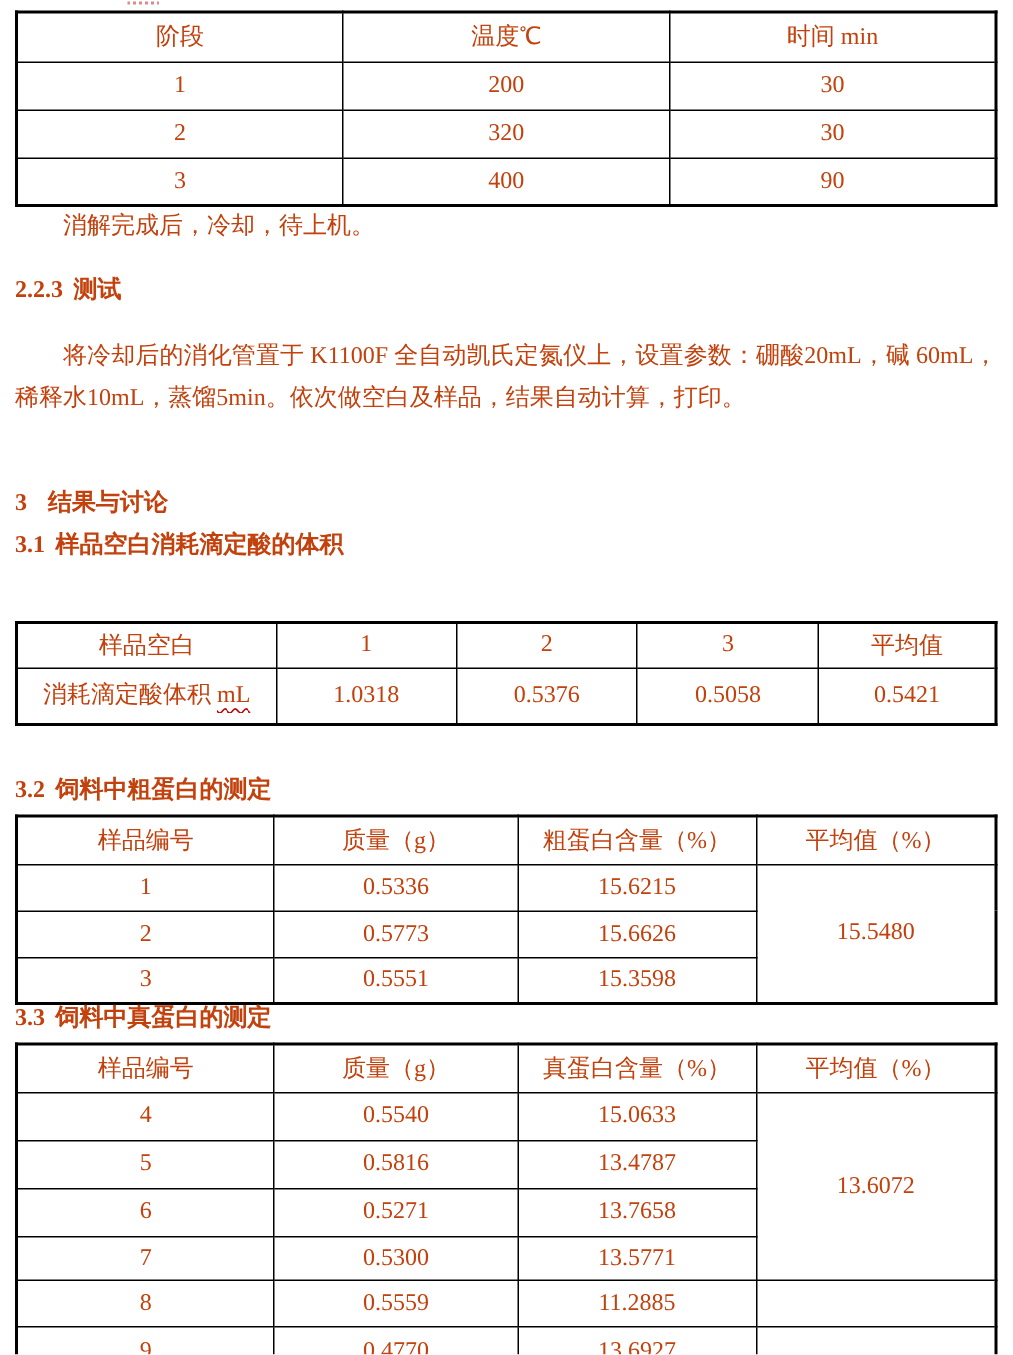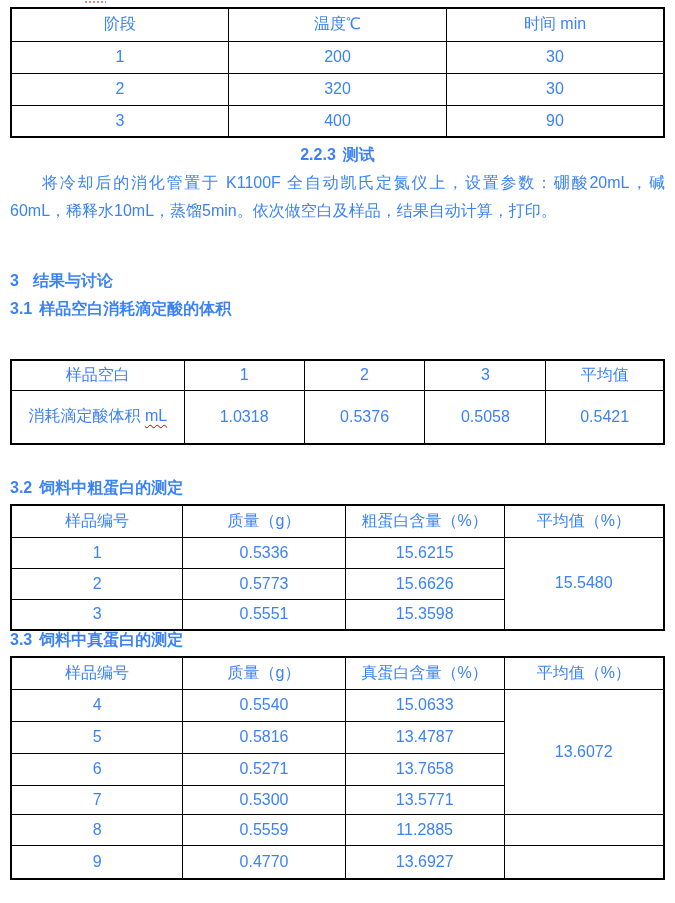--- a/index.html
+++ b/index.html
@@ -1,53 +1,53 @@
 <!DOCTYPE html>
 <html><head>
 <meta charset="utf-8">
 <style>
   html,body { margin:0; padding:0; background:#ffffff; }
   .page {
     position:relative; width:675px; height:903px; overflow:hidden;
-    background:#ffffff; color:#3b82f6;
-    font-family:Liberation Sans, sans-serif;
+    background:#ffffff; color:#c2410c;
+    font-family:Liberation Serif, serif;
     font-size:16px;
   }
   .content { padding:0 10px; }
 
   
   .top-mark {
     position:absolute; left:85px; top:1px; width:21px; height:2px;
     background:repeating-linear-gradient(90deg,#dE8a8a 0 2px, rgba(255,255,255,0) 2px 4px);
   }
 
   table { border-collapse:collapse; table-layout:fixed; width:655px; border:2px solid #000; }
   td, th { border:1px solid #000; text-align:center; vertical-align:middle; padding:0 2px; font-weight:normal; font-size:16px; overflow:hidden; }
 
   .para { margin:0; text-align:justify; text-indent:2em; }
   .heading { font-weight:bold; margin:0; }
   .sec-num { margin-right:7px; }
   #h3 .sec-num { margin-right:14px; }
 
   #t-temp   { margin-top:7px; }
   #para1    { margin-top:3px; line-height:20px; }
-  #h223     { margin-top:7px; line-height:20px;text-align:center; }
-  #para2    { margin-top:4px; line-height:28px; }
+  #h223     { margin-top:23px; line-height:20px; }
+  #para2    { margin-top:20px; line-height:28px; }
   #h3       { margin-top:46px; line-height:20px; }
   #h31      { margin-top:8px;  line-height:20px; }
   #t-blank  { margin-top:40px; }
   #h32      { margin-top:33px; line-height:20px; }
   #t-crude  { margin-top:6px; }
   #h33      { line-height:18px; }
   #t-true   { margin-top:7px; }
 
   #t-temp tr.hdr  { height:33px; }
   #t-temp tr.row  { height:32px; }
   #t-blank tr.hdr { height:30px; }
-  #t-blank tr.row { height:54px; }
+  #t-blank tr.row { height:38px; }
   #t-crude tr.hdr { height:32px; }
   #t-crude tr.row { height:31px; }
   #t-true tr.hdr  { height:32px; }
   #t-true tr.row  { height:32px; }
   #t-true tr.row-short { height:29px; }
   #t-true tr.row-8 { height:31px; }
   #t-true tr.row-9 { height:34px; }
 
   .spell-err {
     text-decoration-line:underline;
@@ -87,20 +87,21 @@
         <td>30</td>
       </tr>
       <tr class="row">
         <td>3</td>
         <td>400</td>
         <td>90</td>
       </tr>
     </tbody>
       </table>
 
+    <p id="para1" class="para">消解完成后，冷却，待上机。</p>
 
     <p id="h223" class="heading"><span class="sec-num">2.2.3</span><span>测试</span></p>
 
     <p id="para2" class="para">将冷却后的消化管置于 K1100F 全自动凯氏定氮仪上，设置参数：硼酸20mL，碱 60mL，稀释水10mL，蒸馏5min。依次做空白及样品，结果自动计算，打印。</p>
 
     <p id="h3" class="heading"><span class="sec-num">3</span><span>结果与讨论</span></p>
 
     <p id="h31" class="heading"><span class="sec-num">3.1</span><span>样品空白消耗滴定酸的体积</span></p>
 
     <table id="t-blank">

